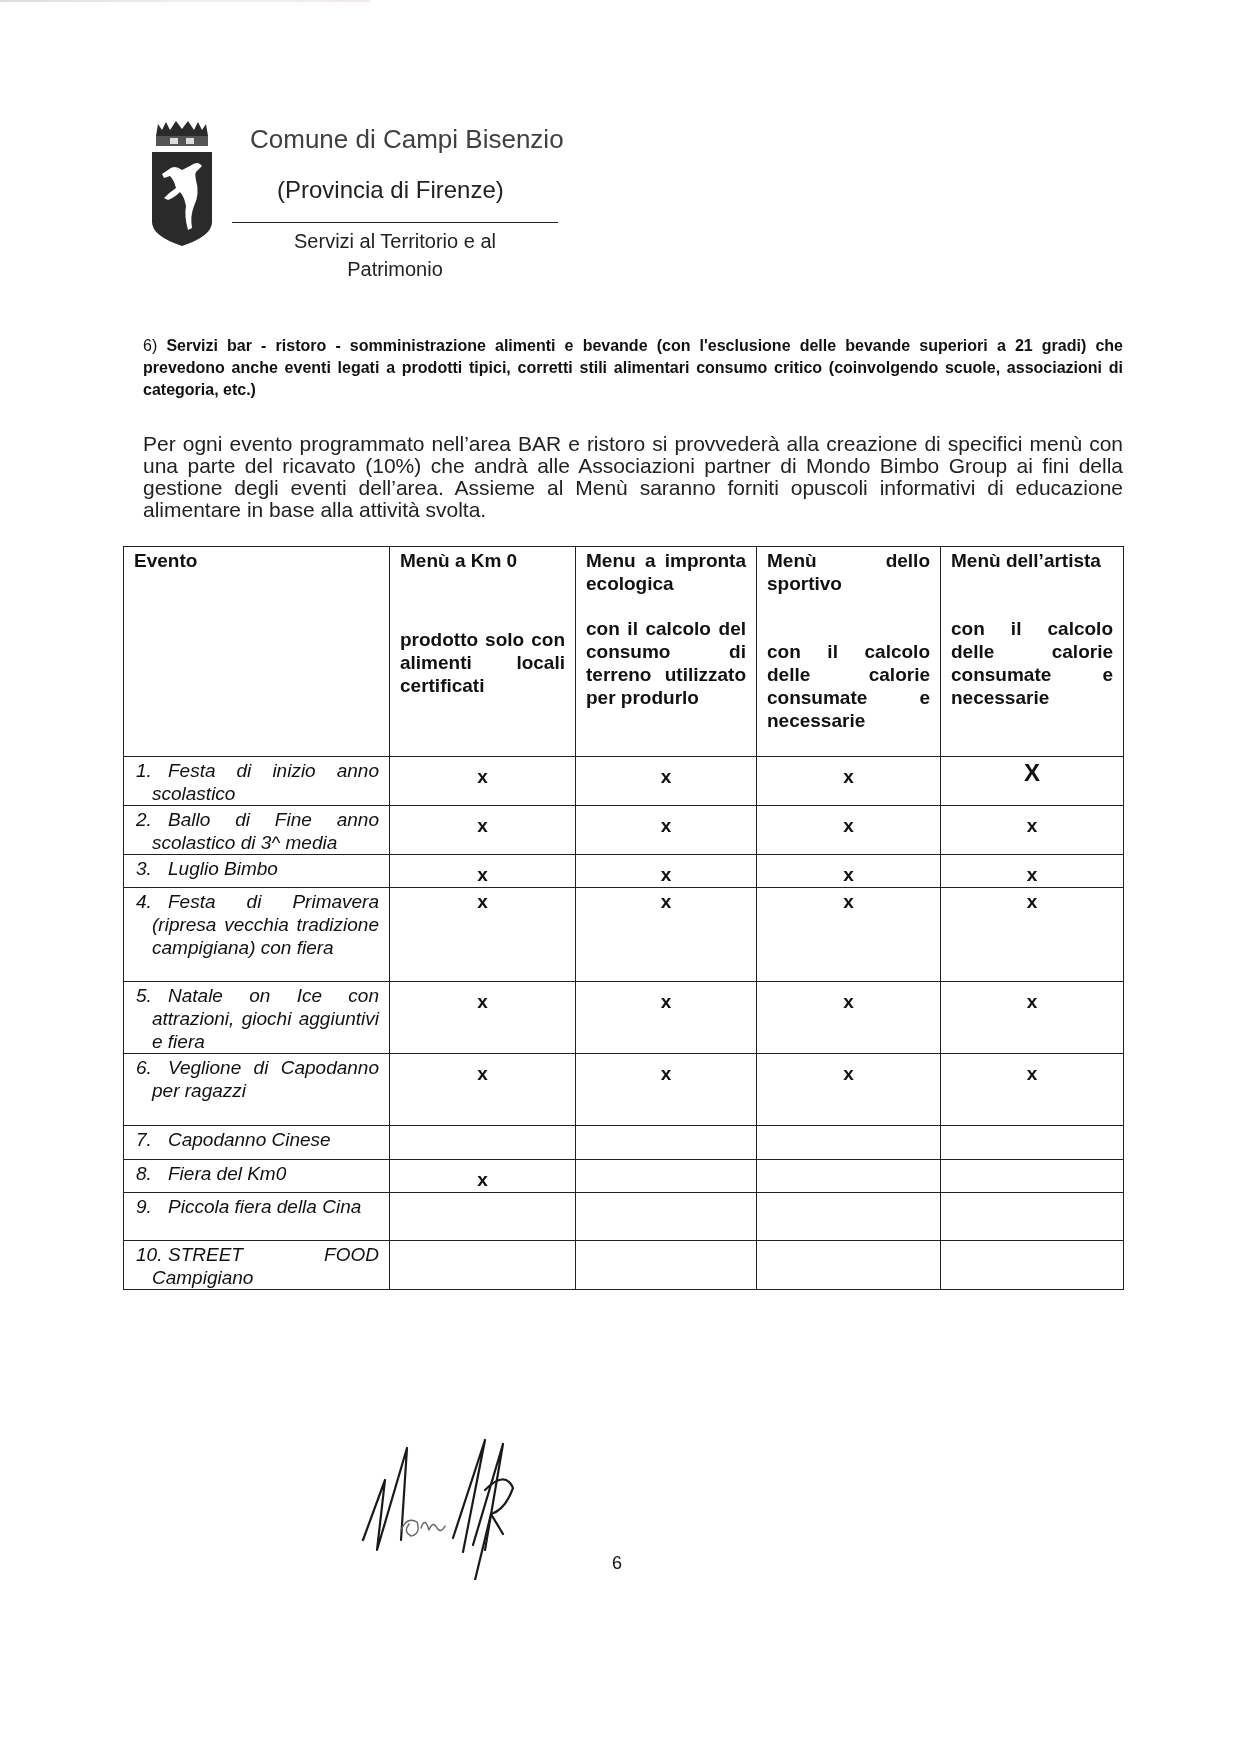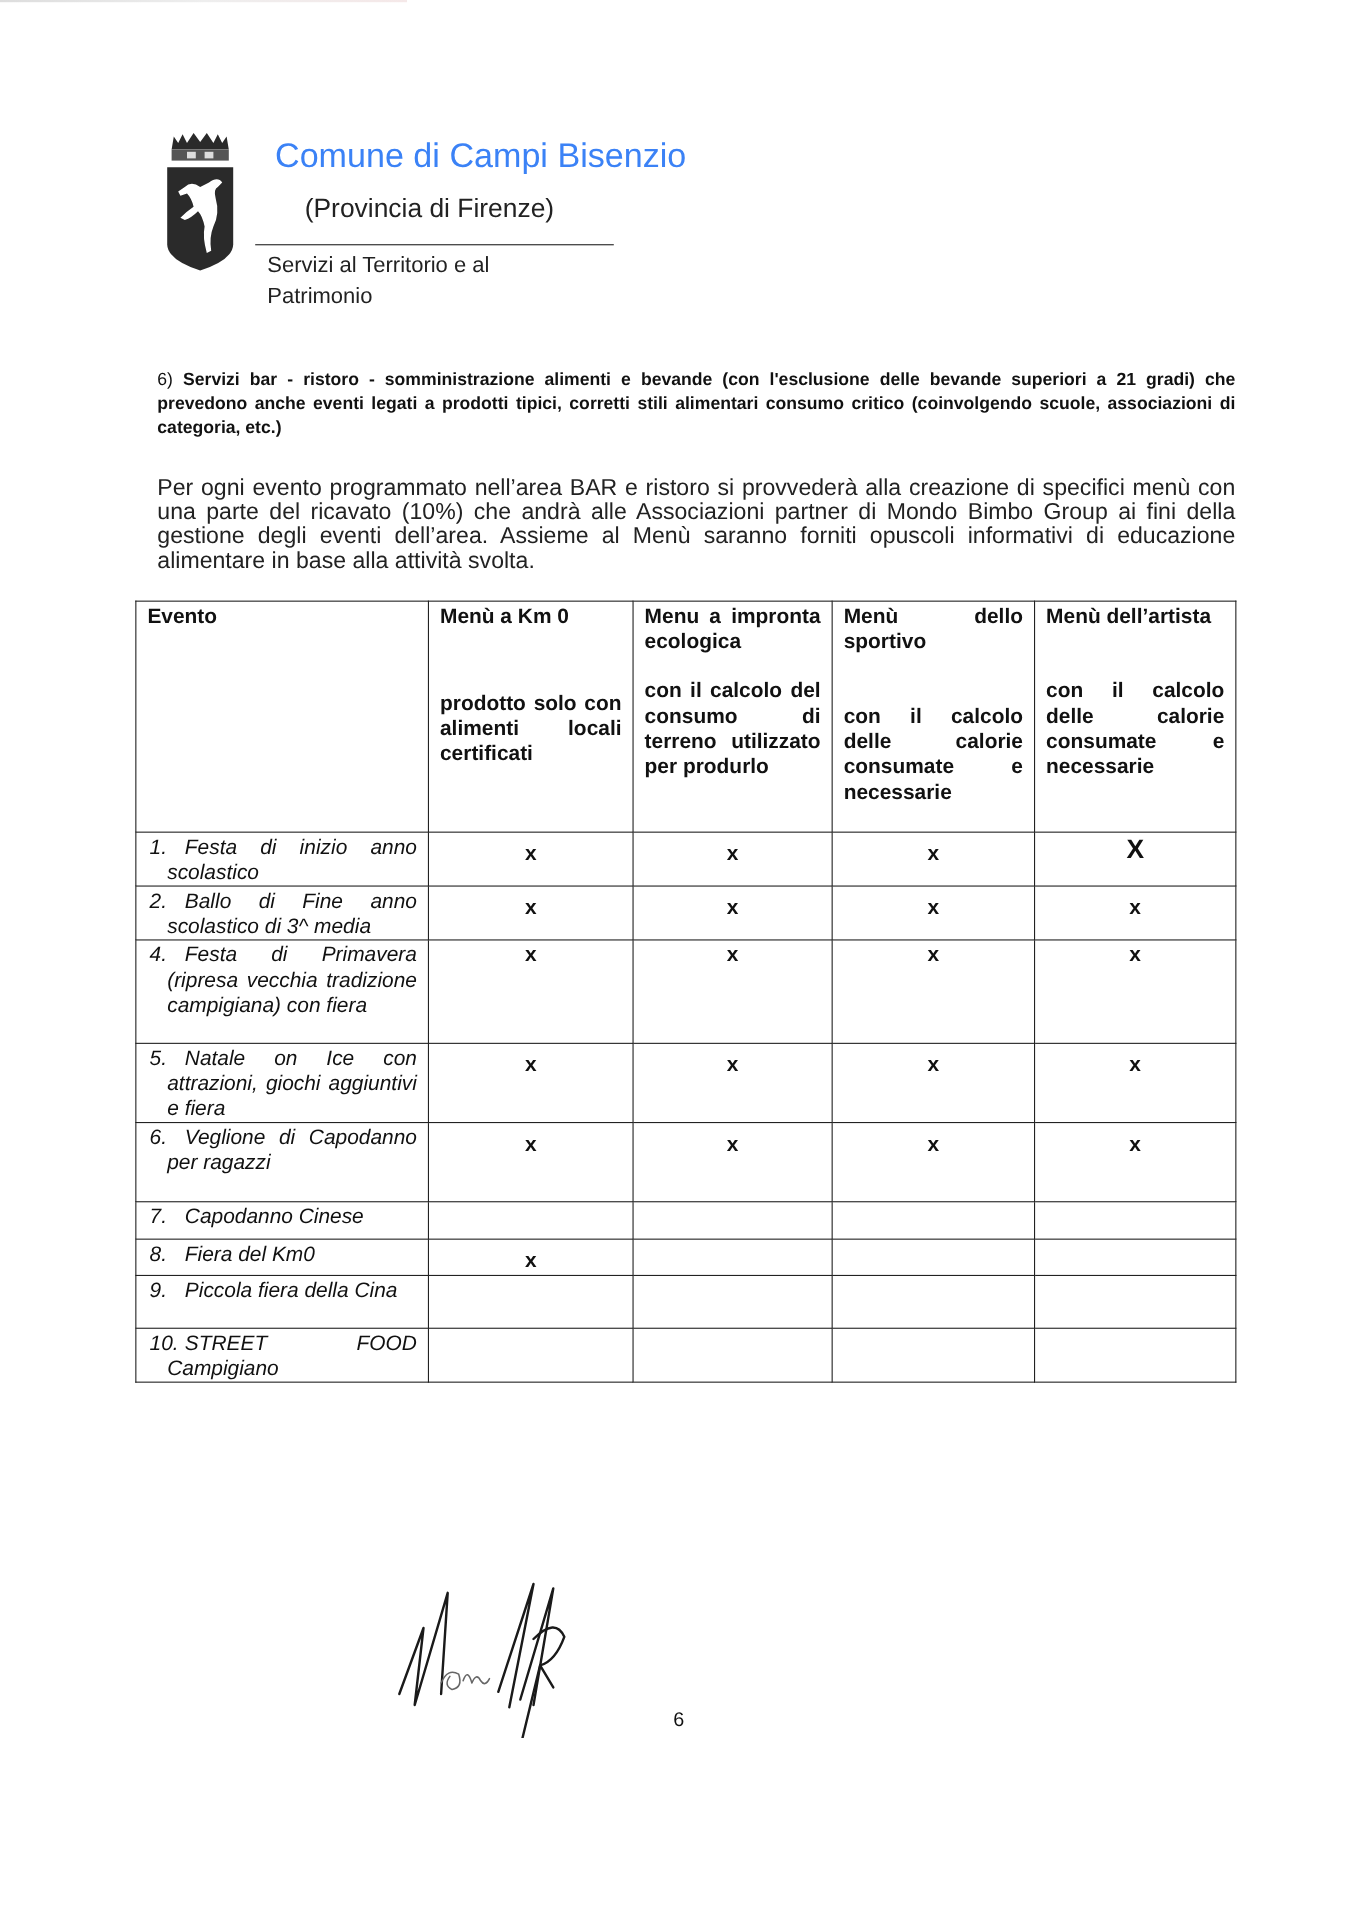--- a/index.html
+++ b/index.html
@@ -1,22 +1,22 @@
 <!DOCTYPE html>
 <html><head>
 <meta charset="utf-8">
 <style>
   html, body { margin:0; padding:0; background:#ffffff; }
   body { width:1240px; height:1754px; position:relative; overflow:hidden; font-family:"Liberation Sans", sans-serif; color:#111; }
   .topline { position:absolute; left:0; top:0; width:370px; height:2px; background:linear-gradient(90deg,#ddd,#eee,#f5e8e8); }
   .logo { position:absolute; left:150px; top:118px; width:64px; height:130px; }
-  .title { position:absolute; left:250px; top:124px; font-size:31px; color:#3b82f6; white-space:nowrap; }
+  .title { position:absolute; left:250px; top:124px; font-size:26px; color:#404040; white-space:nowrap; }
   .province { position:absolute; left:277px; top:176px; font-size:24px; color:#222; white-space:nowrap; }
   .hr { position:absolute; left:232px; top:222px; width:326px; height:1px; background:#222; }
-  .dept { position:absolute; left:243px; top:227px; width:326px; text-align:left; font-size:20px; line-height:28px; color:#222; }
+  .dept { position:absolute; left:232px; top:227px; width:326px; text-align:center; font-size:20px; line-height:28px; color:#222; }
   .section-title { position:absolute; left:143px; top:335px; width:980px; font-size:16px; line-height:22px; text-align:justify; text-align-last:left; }
   .section-title b { font-weight:bold; }
   .intro { position:absolute; left:143px; top:433px; width:980px; font-size:21px; line-height:22px; text-align:justify; color:#222; }
   table.grid { position:absolute; left:123px; top:546px; width:1000px; border-collapse:collapse; table-layout:fixed; }
   table.grid td { border:1.5px solid #222; vertical-align:top; padding:2px 10px 0 10px; font-size:19px; line-height:23px; }
   .hcell { font-weight:bold; text-align:justify; text-align-last:left; }
   .hcell .sub { display:block; margin-top:22px; }
   .ev { padding-left:28px !important; text-align:justify; text-align-last:left;font-style:italic; }
   .ev .num { display:inline-block; width:26px; margin-left:-16px; text-align:right; padding-right:6px; }
   .ev .txt { display:inline; }
@@ -93,20 +93,27 @@
     <td class="mark">x</td>
     <td class="mark" style="font-size:24px;padding-top:4px!important">X</td>
   </tr>
   <tr style="height:48px">
     <td class="ev"><span class="num">2.</span><span class="txt">Ballo di Fine anno scolastico di 3^ media</span></td>
     <td class="mark">x</td>
     <td class="mark">x</td>
     <td class="mark">x</td>
     <td class="mark">x</td>
   </tr>
+  <tr style="height:33px">
+    <td class="ev"><span class="num">3.</span><span class="txt">Luglio Bimbo</span></td>
+    <td class="mark">x</td>
+    <td class="mark">x</td>
+    <td class="mark">x</td>
+    <td class="mark">x</td>
+  </tr>
   <tr style="height:94px">
     <td class="ev"><span class="num">4.</span><span class="txt">Festa di Primavera (ripresa vecchia tradizione campigiana) con fiera</span></td>
     <td class="mark" style="padding-top:2px!important">x</td>
     <td class="mark" style="padding-top:2px!important">x</td>
     <td class="mark" style="padding-top:2px!important">x</td>
     <td class="mark" style="padding-top:2px!important">x</td>
   </tr>
   <tr style="height:72px">
     <td class="ev"><span class="num">5.</span><span class="txt">Natale on Ice con attrazioni, giochi aggiuntivi e fiera</span></td>
     <td class="mark">x</td>

